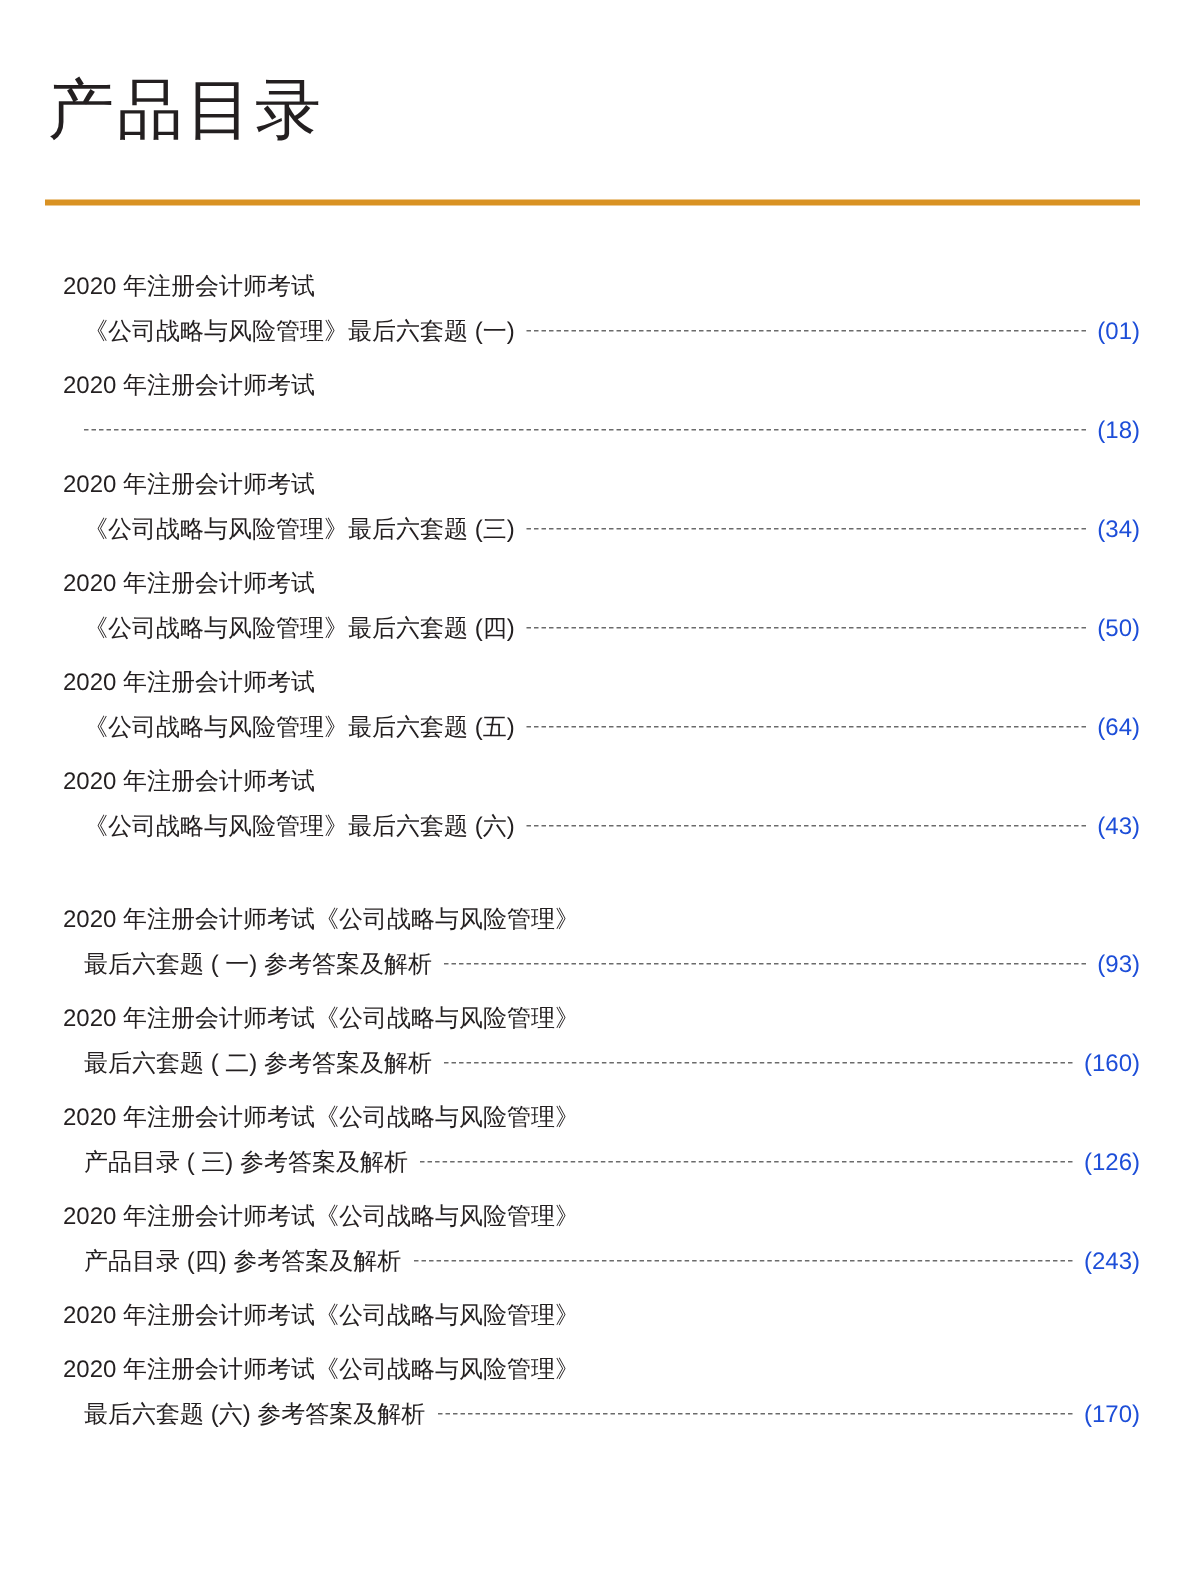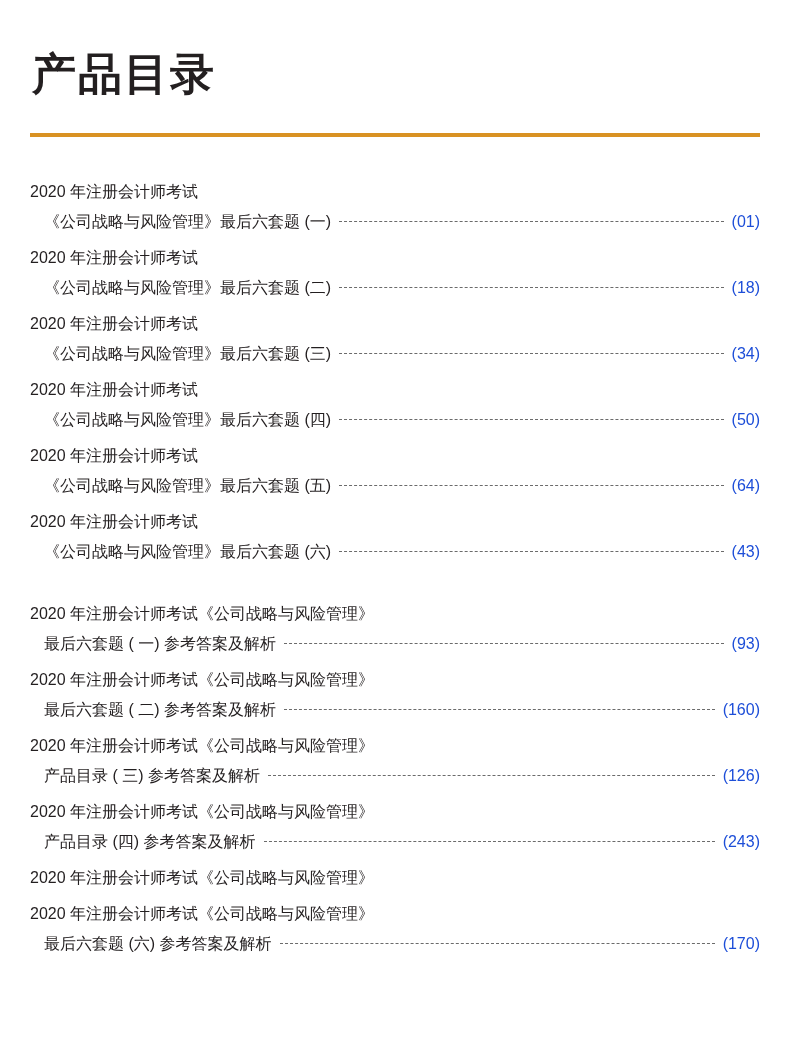--- a/index.html
+++ b/index.html
@@ -17,39 +17,40 @@
   }
   .page {
     width: 790px;
     height: 1064px;
     box-sizing: border-box;
     padding: 0 30px;
     position: relative;
   }
   .title {
     font-size: 44px;
-    font-weight: bold;
+    font-weight: normal;
     letter-spacing: 2px;
     color: #231f20;
     margin: 0;
     padding-top: 48px;
     padding-left: 2px;
     line-height: 1.2;
   }
   .rule {
     height: 4px;
     background: #d99223;
     margin-top: 32px;
     width: 730px;
   }
   .toc {
     margin-top: 40px;
   }
   .entry {
     margin-bottom: 6px;
+    margin-left: 12px;
   }
   .entry-line1 {
     font-size: 16px;
     line-height: 30px;
     color: #231f20;
     white-space: nowrap;
   }
   .entry-line2 {
     display: flex;
     align-items: baseline;
@@ -100,21 +101,20 @@
         <div class="entry-line2">
           <span class="lbl">《公司战略与风险管理》最后六套题 (一)</span>
           <span class="leader"></span>
           <span class="pg">(01)</span>
         </div>
       </div>
 
       <div class="entry">
         <div class="entry-line1">2020 年注册会计师考试</div>
         <div class="entry-line2">
-          <span class="lbl">《公司战略与风险管理》最后六套题 (二)</span>
           <span class="leader"></span>
           <span class="pg">(18)</span>
         </div>
       </div>
 
       <div class="entry">
         <div class="entry-line1">2020 年注册会计师考试</div>
         <div class="entry-line2">
           <span class="lbl">《公司战略与风险管理》最后六套题 (三)</span>
           <span class="leader"></span>

